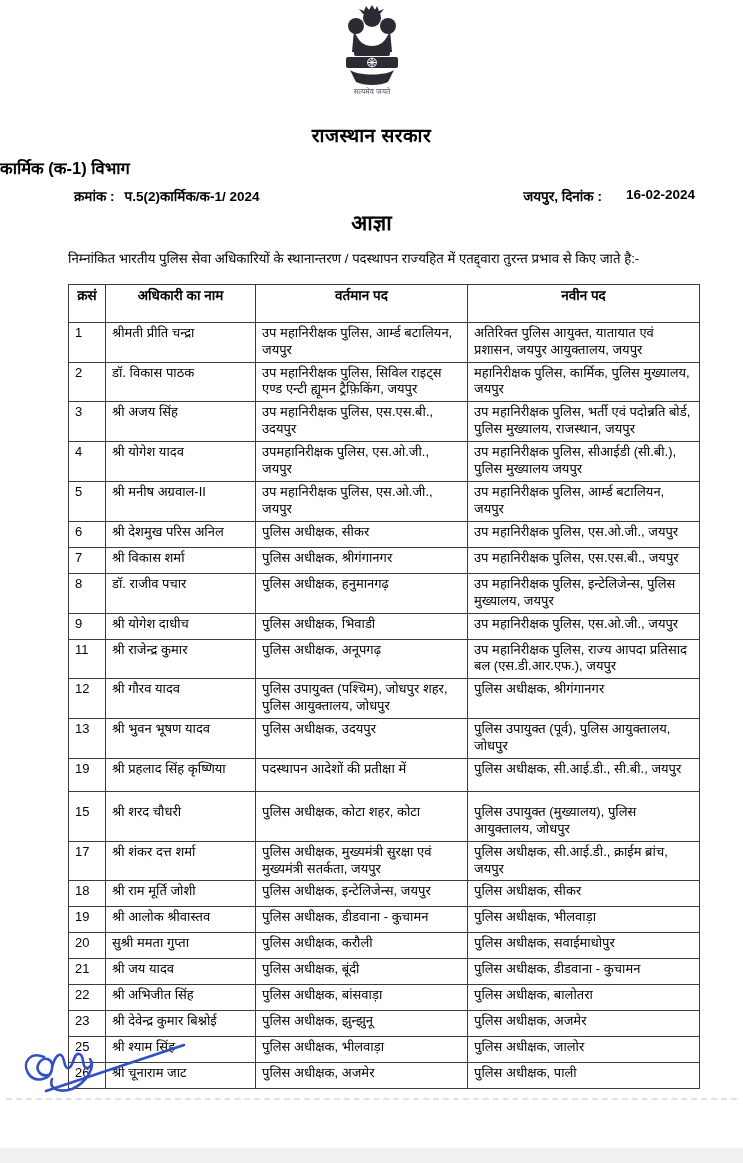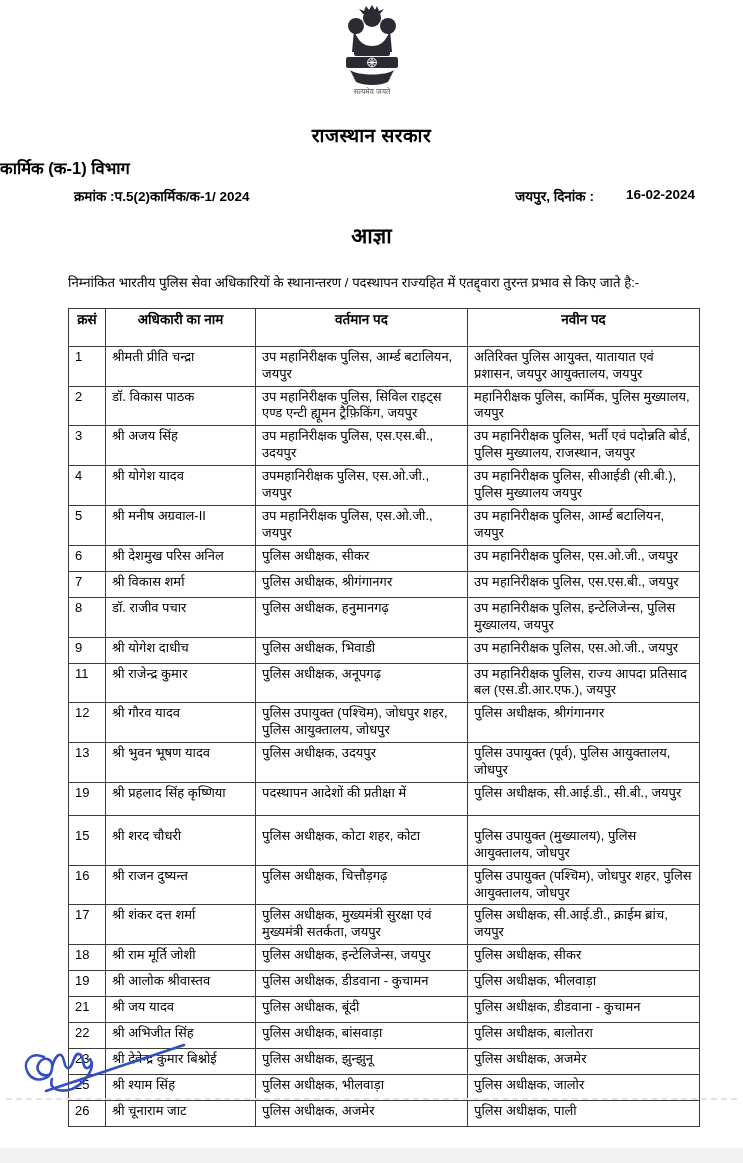--- a/index.html
+++ b/index.html
@@ -11,24 +11,24 @@
     font-family:"Liberation Sans","DejaVu Sans",sans-serif;
     color:#000000;
   }
   .emblem-wrap { text-align:center; padding-top:4px; }
   .gov-title { text-align:center; font-size:19px; font-weight:bold; margin:22px 0 0 0; letter-spacing:0.5px; }
   .dept-title { text-align:left; font-size:16.5px; font-weight:bold; margin:8px 0 0 0; }
   .ref-row {
     display:flex; justify-content:space-between; align-items:baseline;
     margin:8px 48px 0 74px; font-size:13.5px; font-weight:bold;
   }
-  .ref-left { display:flex; }
-  .ref-right { display:flex; gap:32px; }
-  .order-title { text-align:center; font-size:21px; font-weight:bold; margin:16px 0 0 0; }
-  .intro { margin:25px 38px 0 68px; font-size:13.2px; line-height:1.35; }
+  .ref-left { display:flex; gap:10px; }
+  .ref-right { display:flex; gap:24px; }
+  .order-title { text-align:center; font-size:21px; font-weight:bold; margin:3px 0 0 0; }
+  .intro { margin:14px 38px 0 68px; font-size:13.2px; line-height:1.35; }
   table.transfer {
     border-collapse:collapse;
     margin:16px 0 0 68px;
     width:631px;
     table-layout:fixed;
   }
   table.transfer th, table.transfer td {
     border:1.6px solid #3c3c3c;
     padding:2px 6px 3px 6px;
     font-size:13px;
@@ -199,44 +199,44 @@
           <td>पदस्थापन आदेशों की प्रतीक्षा में</td>
           <td>पुलिस अधीक्षक, सी.आई.डी., सी.बी., जयपुर</td>
         </tr>
         <tr>
           <td>15</td>
           <td>श्री शरद चौधरी</td>
           <td>पुलिस अधीक्षक, कोटा शहर, कोटा</td>
           <td>पुलिस उपायुक्त (मुख्यालय), पुलिस आयुक्तालय, जोधपुर</td>
         </tr>
         <tr>
-          <td>16</td>
-          <td>श्री राजन दुष्यन्त</td>
-          <td>पुलिस अधीक्षक, चित्तौड़गढ़</td>
-          <td>पुलिस उपायुक्त (पश्चिम), जोधपुर शहर, पुलिस आयुक्तालय, जोधपुर</td>
-        </tr>
-        <tr>
           <td>17</td>
           <td>श्री शंकर दत्त शर्मा</td>
           <td>पुलिस अधीक्षक, मुख्यमंत्री सुरक्षा एवं मुख्यमंत्री सतर्कता, जयपुर</td>
           <td>पुलिस अधीक्षक, सी.आई.डी., क्राईम ब्रांच, जयपुर</td>
         </tr>
         <tr>
           <td>18</td>
           <td>श्री राम मूर्ति जोशी</td>
           <td>पुलिस अधीक्षक, इन्टेलिजेन्स, जयपुर</td>
           <td>पुलिस अधीक्षक, सीकर</td>
         </tr>
         <tr>
           <td>19</td>
           <td>श्री आलोक श्रीवास्तव</td>
           <td>पुलिस अधीक्षक, डीडवाना - कुचामन</td>
           <td>पुलिस अधीक्षक, भीलवाड़ा</td>
         </tr>
         <tr>
+          <td>20</td>
+          <td>सुश्री ममता गुप्ता</td>
+          <td>पुलिस अधीक्षक, करौली</td>
+          <td>पुलिस अधीक्षक, सवाईमाधोपुर</td>
+        </tr>
+        <tr>
           <td>21</td>
           <td>श्री जय यादव</td>
           <td>पुलिस अधीक्षक, बूंदी</td>
           <td>पुलिस अधीक्षक, डीडवाना - कुचामन</td>
         </tr>
         <tr>
           <td>22</td>
           <td>श्री अभिजीत सिंह</td>
           <td>पुलिस अधीक्षक, बांसवाड़ा</td>
           <td>पुलिस अधीक्षक, बालोतरा</td>

